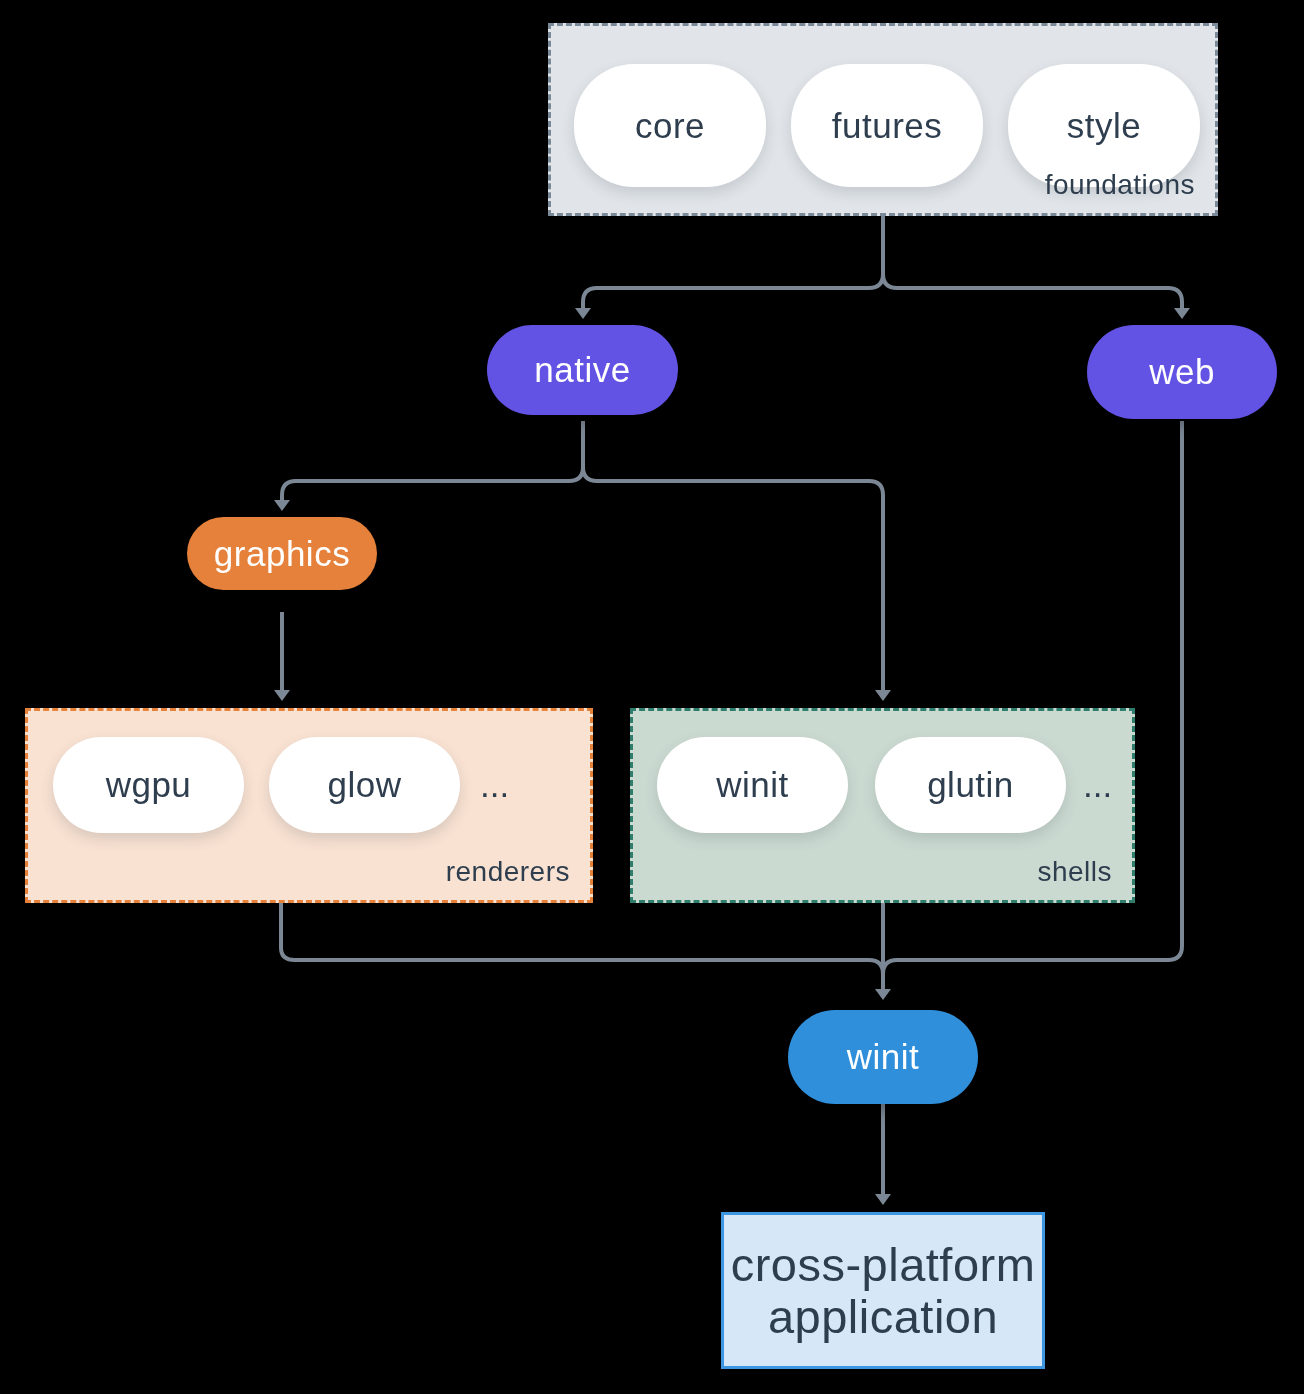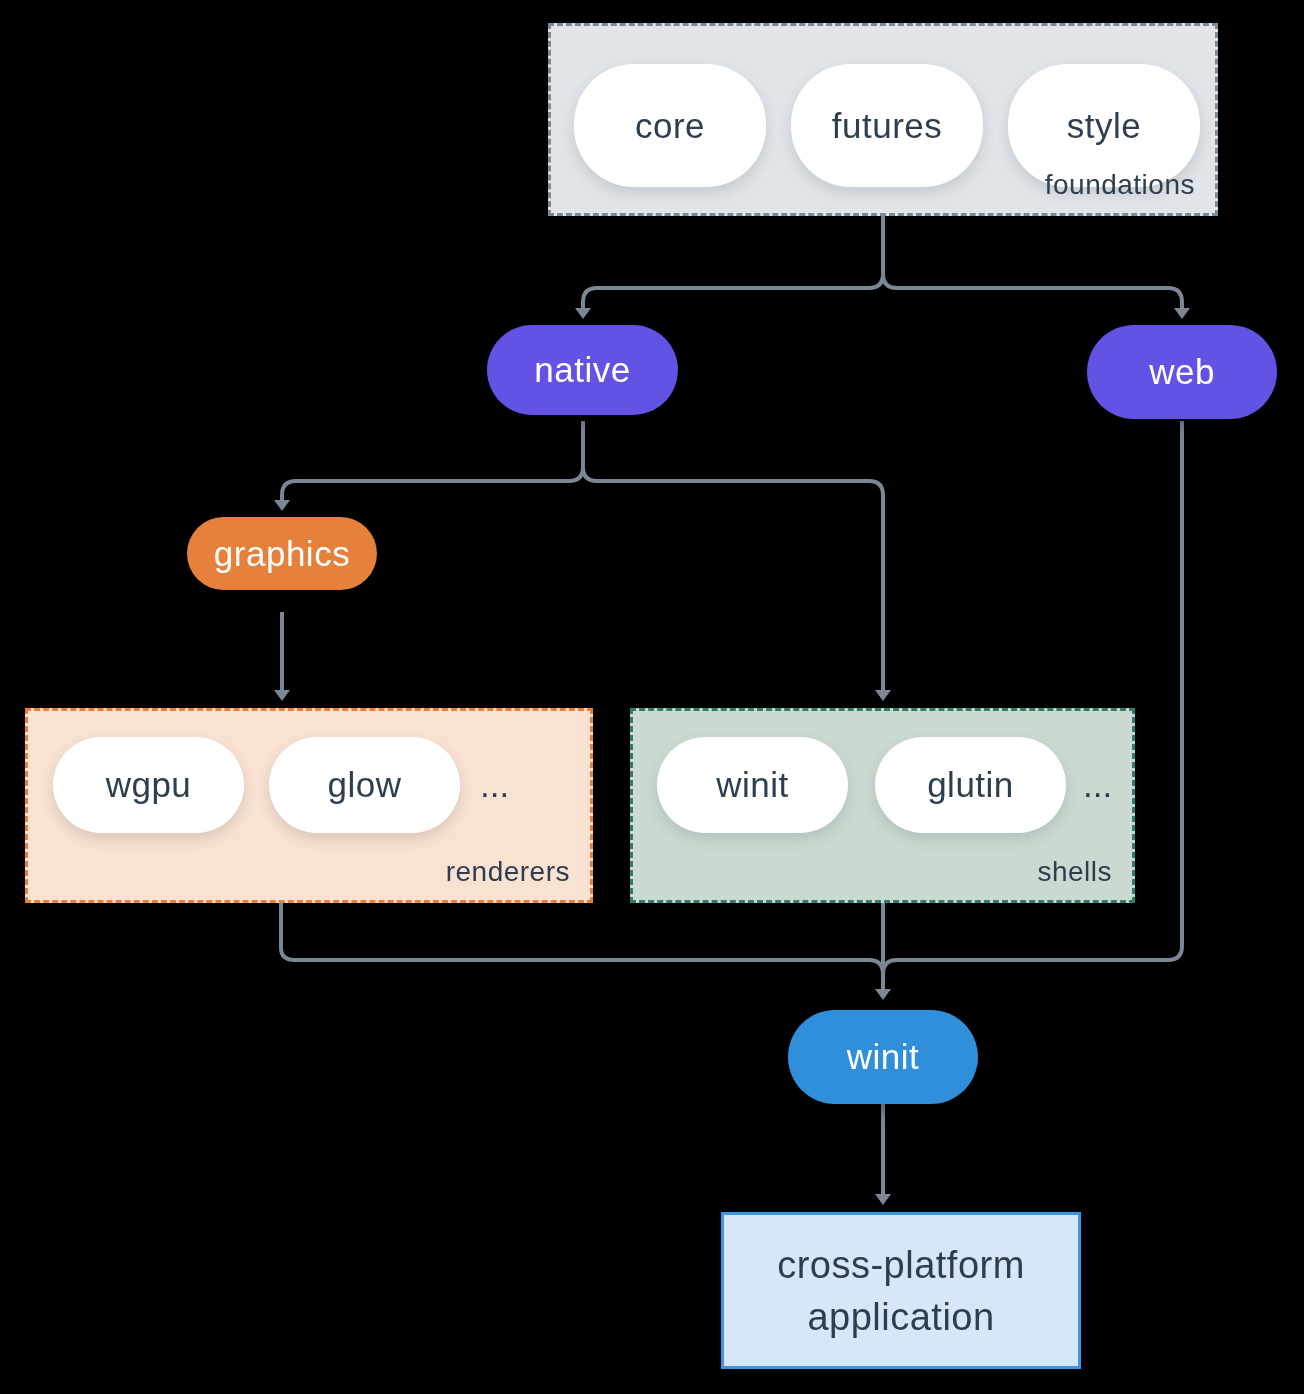--- a/index.html
+++ b/index.html
@@ -105,29 +105,29 @@
     box-shadow: 0 6px 14px rgba(0, 0, 0, 0.28);
   }
   .node.native   { left: 487px; top: 325px; width: 191px; height: 90px; background: #6353e4; }
   .node.web      { left: 1087px; top: 325px; width: 190px; height: 94px; background: #6353e4; }
   .node.graphics { left: 187px; top: 517px; width: 190px; height: 73px; background: #e5813a; }
   .node.iced     { left: 788px; top: 1010px; width: 190px; height: 94px; background: #2f8fdb; }
 
   .app-box {
     position: absolute;
     left: 721px; top: 1212px;
-    width: 360px; height: 157px;
+    width: 324px; height: 157px;
     box-sizing: border-box;
     background: #d6e7f8;
     border: 3px solid #3c96e1;
     display: flex;
     flex-direction: column;
     align-items: center;
     justify-content: center;
-    font-size: 38px;
+    font-size: 47px;
     line-height: 52px;
     color: #2e3e4e;
     letter-spacing: 0.5px;
     text-align: center;
   }
 </style>
 </head>
 <body>
 
 <div class="canvas">

